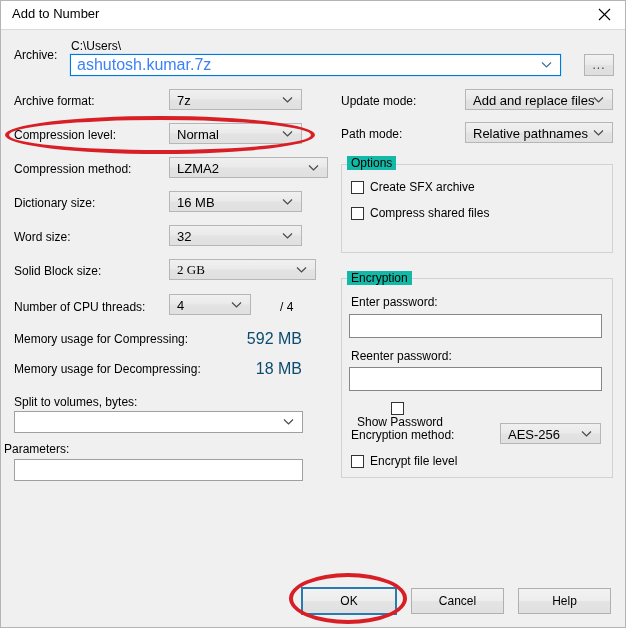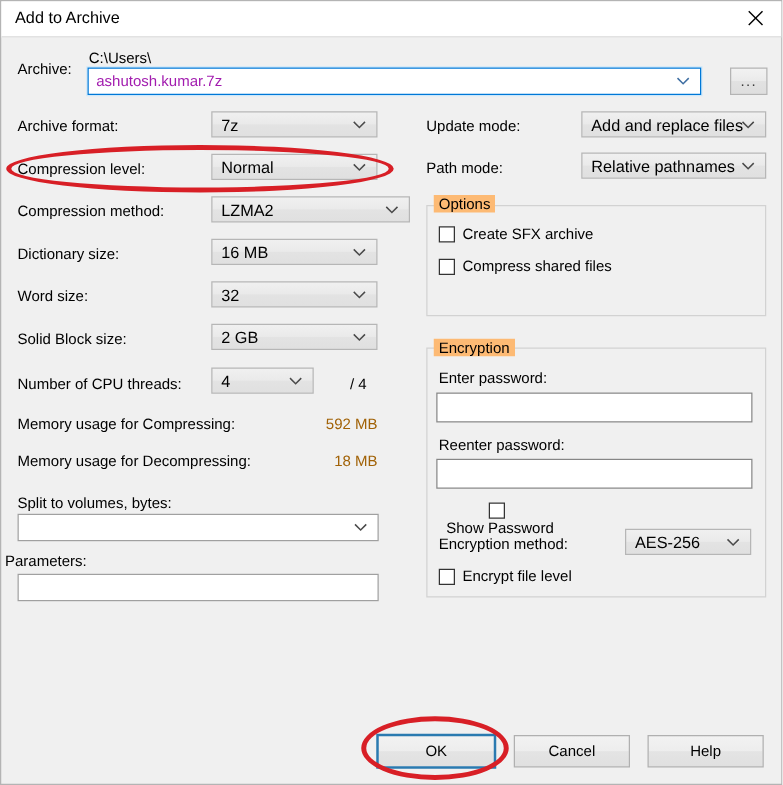--- a/index.html
+++ b/index.html
@@ -50,22 +50,22 @@
   
   .lbl {
     position: absolute;
     font-size: 12px;
     color: #000000;
     white-space: nowrap;
     line-height: 14px;
   }
   .lbl-r {
     position: absolute;
-    font-size: 12px;
-    color: #a16207;
+    font-size: 16px;
+    color: #0c4a6e;
     white-space: nowrap;
     text-align: right;
     line-height: 14px;
   }
 
   
   .combo {
     position: absolute;
     box-sizing: border-box;
     background: linear-gradient(to bottom, #f0f0f0 0%, #eaeaea 48%, #e3e3e3 52%, #e0e0e0 100%);
@@ -88,22 +88,22 @@
     transform: translateY(-50%);
     width: 11px; height: 7px;
   }
 
   
   .combo-white {
     position: absolute;
     box-sizing: border-box;
     background: #ffffff;
     border: 1px solid #a0a0a0;
-    font-size: 12px;
-    color: #a21caf;
+    font-size: 16px;
+    color: #3b82f6;
     cursor: text;
   }
   .combo-white .ctext {
     position: absolute;
     left: 6px;
     top: 50%;
     transform: translateY(-50%);
     white-space: nowrap;
   }
   .combo-white .carrow {
@@ -136,21 +136,21 @@
   
   .group {
     position: absolute;
     box-sizing: border-box;
     border: 1px solid #d2d2d2;
   }
   .group-title {
     position: absolute;
     font-size: 12px;
     color: #000000;
-    background: #fdba74;
+    background: #14b8a6;
     padding: 0 4px;
     white-space: nowrap;
   }
 
   
   .cbx-row {
     position: absolute;
     display: flex;
     align-items: center;
     cursor: default;
@@ -203,21 +203,21 @@
     border-radius: 50%;
     pointer-events: none;
   }
 </style>
 </head>
 <body>
 
 <div id="dialog">
 
   <div class="titlebar">
-    <div class="title-text">Add to Archive</div>
+    <div class="title-text">Add to Number</div>
     <div class="close-btn">
       <svg width="13" height="13" viewBox="0 0 13 13">
         <line x1="1" y1="1" x2="12" y2="12" stroke="#000" stroke-width="1.1"></line>
         <line x1="12" y1="1" x2="1" y2="12" stroke="#000" stroke-width="1.1"></line>
       </svg>
     </div>
   </div>
 
   <div class="lbl" style="left:13px; top:47px;">Archive:</div>
   <div class="lbl" style="left:70px; top:38px;">C:\Users\</div>
@@ -265,21 +265,21 @@
 
   <div class="lbl" style="left:13px; top:229px;">Word size:</div>
   <div class="combo" style="left:168px; top:224px; width:133px; height:21px;">
     <span class="ctext">32</span>
     <svg class="carrow" viewBox="0 0 11 7">
       <polyline points="1,1 5.5,5.5 10,1" fill="none" stroke="#4a4a4a" stroke-width="1.2"></polyline>
     </svg>
   </div>
 
   <div class="lbl" style="left:13px; top:263px;">Solid Block size:</div>
-  <div class="combo" style="left:168px; top:258px; width:133px; height:21px;">
+  <div class="combo" style="left:168px; top:258px; width:147px; height:21px;font-family:Liberation Serif, serif;">
     <span class="ctext">2 GB</span>
     <svg class="carrow" viewBox="0 0 11 7">
       <polyline points="1,1 5.5,5.5 10,1" fill="none" stroke="#4a4a4a" stroke-width="1.2"></polyline>
     </svg>
   </div>
 
   <div class="lbl" style="left:13px; top:299px;">Number of CPU threads:</div>
   <div class="combo" style="left:168px; top:293px; width:82px; height:21px;">
     <span class="ctext">4</span>
     <svg class="carrow" viewBox="0 0 11 7">

